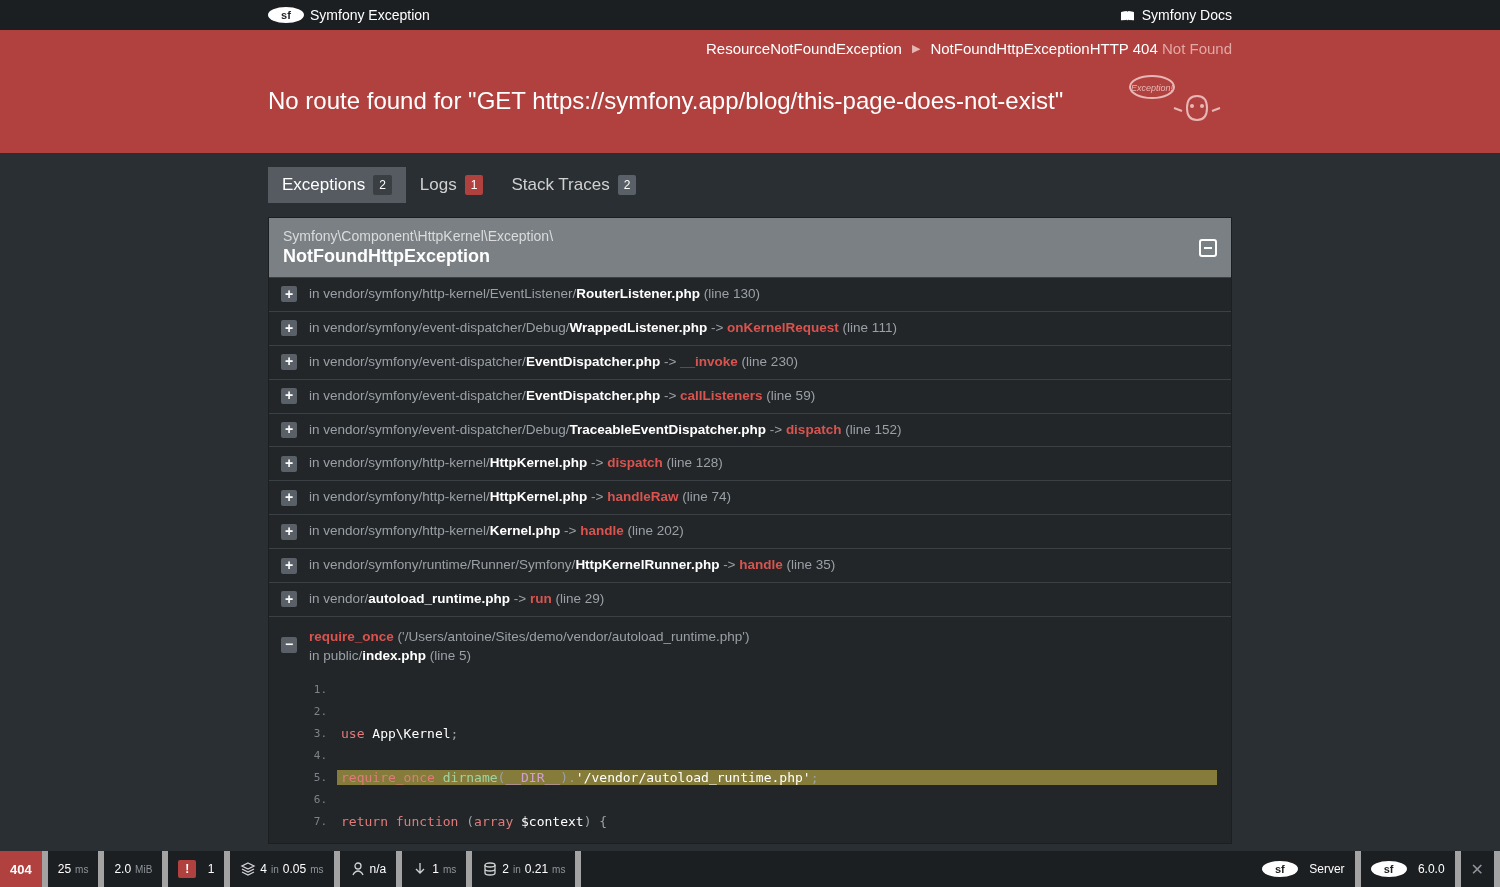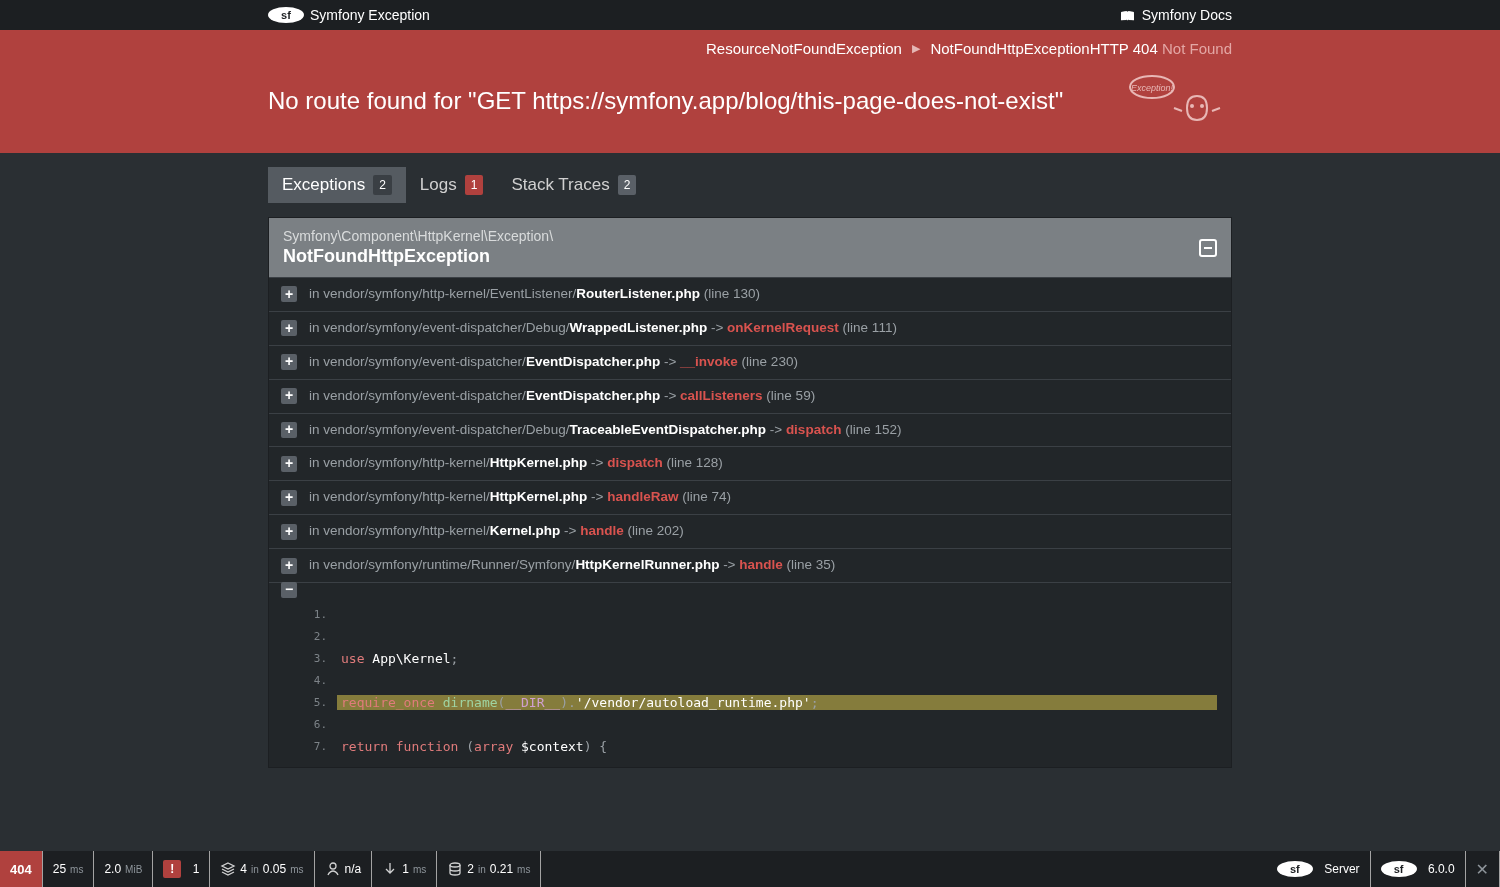--- a/index.html
+++ b/index.html
@@ -106,21 +106,21 @@
   .fn2 { color: #9fd4a2; }
   .const { color: #d0a0d0; }
 
   .toolbar {
     position: absolute; bottom: 0; left: 0; right: 0; height: 36px;
     background: #1c1f22; display: flex; align-items: stretch; color: #fff;
     font-size: 12px;
   }
   .tb-item {
     display: flex; align-items: center; gap: 4px; padding: 0 10px;
-    border-right: 1px solid #a3a3a3;
+    border-right: 6px solid #a3a3a3;
   }
   .tb-item.red { background: #b0413e; font-weight: bold; font-size: 13px; }
   .tb-unit { color: #8e959b; font-size: 10px; }
   .tb-icon { width: 16px; height: 16px; display: inline-flex; align-items: center; justify-content: center; opacity: .8; }
   .tb-spacer { flex: 1; }
   .tb-red-badge {
     width: 18px; height: 18px; background: #b0413e; border-radius: 2px;
     display: inline-flex; align-items: center; justify-content: center; font-weight: bold;
   }
   .close-x { font-size: 16px; color: #8e959b; cursor: pointer; }
@@ -198,24 +198,30 @@
     <div class="trace-list" id="trace-list">
         <div class="trace-row"><span class="expand"></span><span class="muted">in </span><span class="muted">vendor/symfony/http-kernel/EventListener/</span><span class="file-bold">RouterListener.php</span><span class="muted"> (line 130)</span></div>
         <div class="trace-row"><span class="expand"></span><span class="muted">in </span><span class="muted">vendor/symfony/event-dispatcher/Debug/</span><span class="file-bold">WrappedListener.php</span><span class="arrow"> -&gt; </span><span class="fn-red">onKernelRequest</span><span class="muted"> (line 111)</span></div>
         <div class="trace-row"><span class="expand"></span><span class="muted">in </span><span class="muted">vendor/symfony/event-dispatcher/</span><span class="file-bold">EventDispatcher.php</span><span class="arrow"> -&gt; </span><span class="fn-red">__invoke</span><span class="muted"> (line 230)</span></div>
         <div class="trace-row"><span class="expand"></span><span class="muted">in </span><span class="muted">vendor/symfony/event-dispatcher/</span><span class="file-bold">EventDispatcher.php</span><span class="arrow"> -&gt; </span><span class="fn-red">callListeners</span><span class="muted"> (line 59)</span></div>
         <div class="trace-row"><span class="expand"></span><span class="muted">in </span><span class="muted">vendor/symfony/event-dispatcher/Debug/</span><span class="file-bold">TraceableEventDispatcher.php</span><span class="arrow"> -&gt; </span><span class="fn-red">dispatch</span><span class="muted"> (line 152)</span></div>
         <div class="trace-row"><span class="expand"></span><span class="muted">in </span><span class="muted">vendor/symfony/http-kernel/</span><span class="file-bold">HttpKernel.php</span><span class="arrow"> -&gt; </span><span class="fn-red">dispatch</span><span class="muted"> (line 128)</span></div>
         <div class="trace-row"><span class="expand"></span><span class="muted">in </span><span class="muted">vendor/symfony/http-kernel/</span><span class="file-bold">HttpKernel.php</span><span class="arrow"> -&gt; </span><span class="fn-red">handleRaw</span><span class="muted"> (line 74)</span></div>
         <div class="trace-row"><span class="expand"></span><span class="muted">in </span><span class="muted">vendor/symfony/http-kernel/</span><span class="file-bold">Kernel.php</span><span class="arrow"> -&gt; </span><span class="fn-red">handle</span><span class="muted"> (line 202)</span></div>
         <div class="trace-row"><span class="expand"></span><span class="muted">in </span><span class="muted">vendor/symfony/runtime/Runner/Symfony/</span><span class="file-bold">HttpKernelRunner.php</span><span class="arrow"> -&gt; </span><span class="fn-red">handle</span><span class="muted"> (line 35)</span></div>
+        <div class="trace-row"><span class="expand"></span><span class="muted">in </span><span class="muted">vendor/</span><span class="file-bold">autoload_runtime.php</span><span class="arrow"> -&gt; </span><span class="fn-red">run</span><span class="muted"> (line 29)</span></div>
       </div>
 
     <div class="trace-row">
       <span class="expand minus"></span>
+      <div class="trace-extra">
+        <span class="fn-red">require_once</span>
+        <span class="muted">('/Users/antoine/Sites/demo/vendor/autoload_runtime.php')</span><br>
+        <span class="muted">in </span><span class="muted">public/</span><span class="file-bold">index.php</span><span class="muted"> (line 5)</span>
+      </div>
     </div>
 
     <div class="code-block" id="code-block">
         <div class="code-line">
           <span class="gutter">1</span>
         </div>
         <div class="code-line">
           <span class="gutter">2</span>
           <span class="code-txt"></span>
         </div>

